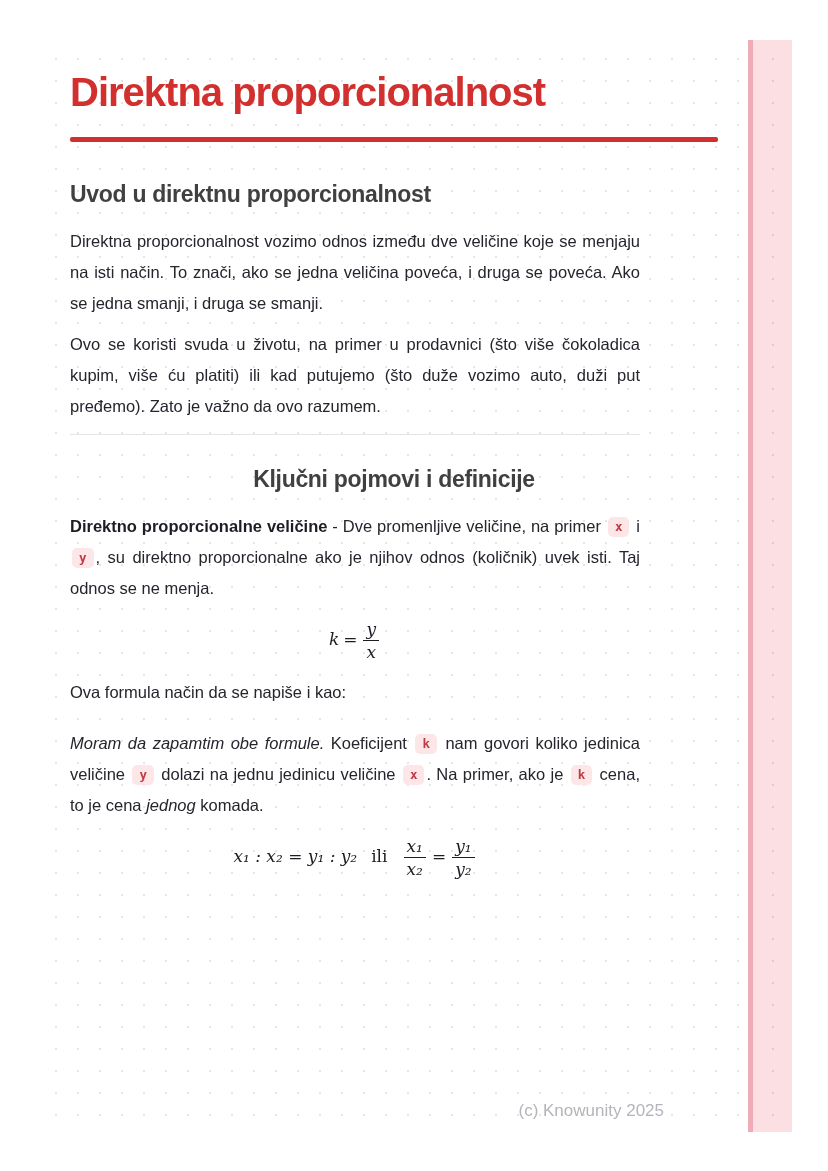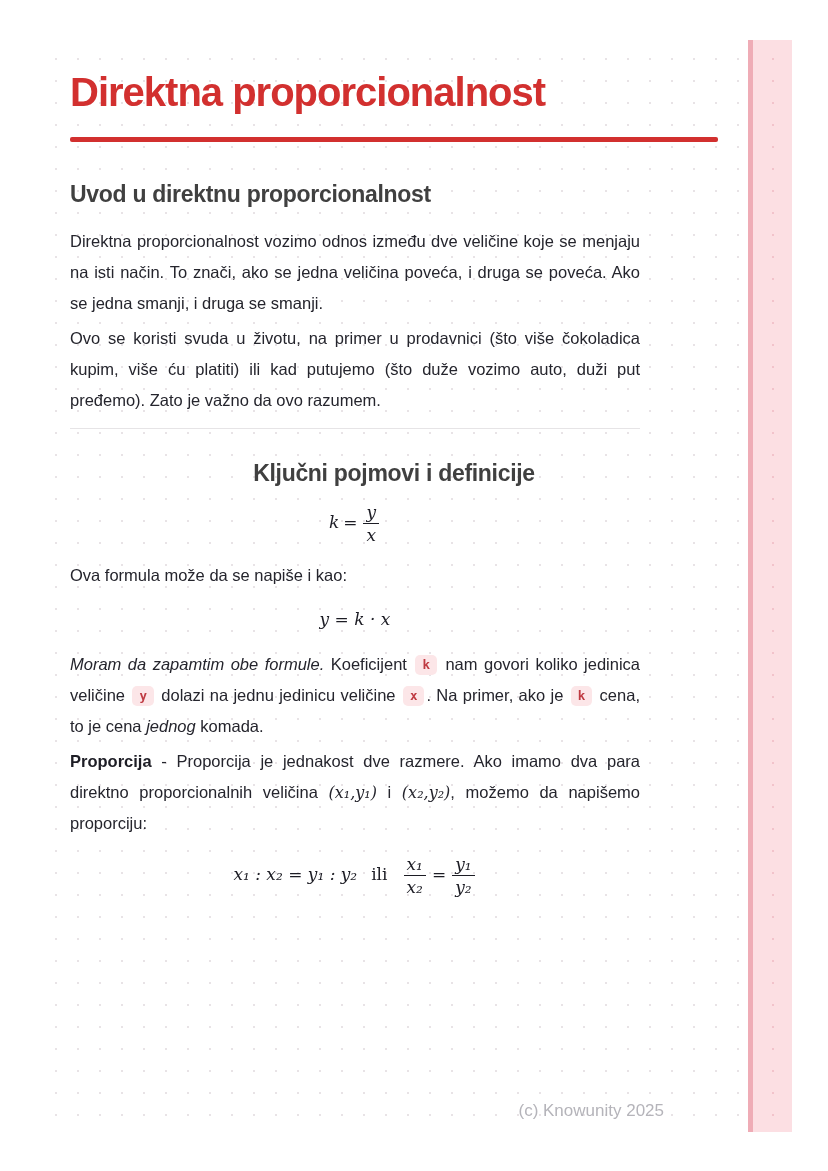--- a/index.html
+++ b/index.html
@@ -43,21 +43,21 @@
     color:#404040;
   }
   h2.section.second{margin-top:30px;text-align:center;}
   p.body{
     width:570px;margin:14px 0 0 0;
     font-size:16.5px;line-height:31px;
     color:#25252d;
     text-align:justify;
   }
   p.body.first{margin-top:18px;}
-  p.body.tight{margin-top:4px;}
+  p.body.tight{margin-top:10px;}
   p.body b{color:#1d1d25;}
   .divider{
     width:570px;margin:12px 0 0 0;
     border:none;border-top:1px solid #e6e4e6;height:0;
   }
   .badge{
     display:inline-block;
     font-family:"DejaVu Sans Mono", monospace;
     font-weight:bold;font-style:normal;
     font-size:12.5px;line-height:1;
@@ -101,35 +101,32 @@
     <div class="rule"></div>
 
     <h2 class="section">Uvod u direktnu proporcionalnost</h2>
     <p class="body first">Direktna proporcionalnost vozimo odnos između dve veličine koje se menjaju na isti način. To znači, ako se jedna veličina poveća, i druga se poveća. Ako se jedna smanji, i druga se smanji.</p>
     <p class="body tight">Ovo se koristi svuda u životu, na primer u prodavnici (što više čokoladica kupim, više ću platiti) ili kad putujemo (što duže vozimo auto, duži put pređemo). Zato je važno da ovo razumem.</p>
 
     <hr class="divider">
 
     <h2 class="section second">Ključni pojmovi i definicije</h2>
 
+    <p class="body first"><b>Direktno proporcionalne veličine</b><span> - Dve promenljive veličine, na primer </span><span class="badge">x</span><span> i </span><span class="badge">y</span><span>, su direktno proporcionalne ako je njihov odnos (količnik) uvek isti. Taj odnos se ne menja.</span></p>
 
 
     <div class="formula">
       <span class="mi">k</span><span class="mo">=</span><span class="frac"><span class="num mi">y</span><span class="den mi">x</span></span>
     </div>
 
-    <p class="body">Ova formula može da se napiše i kao:</p>
+    <p class="body">Ova formula način da se napiše i kao:</p>
 
-    <div class="formula f2">
-      <span class="mi">y = k · x</span>
-    </div>
 
     <p class="body" style="margin-top:20px"><i>Moram da zapamtim obe formule.</i><span> Koeficijent </span><span class="badge">k</span><span> nam govori koliko jedinica veličine </span><span class="badge">y</span><span> dolazi na jednu jedinicu veličine </span><span class="badge">x</span><span>. Na primer, ako je </span><span class="badge">k</span><span> cena, to je cena </span><i>jednog</i><span> komada.</span></p>
 
-    <p class="body tight"><b>Proporcija</b><span> - Proporcija je jednakost dve razmere. Ako imamo dva para direktno proporcionalnih veličina </span><span class="imath">(x₁,y₁)</span><span> i </span><span class="imath">(x₂,y₂)</span><span>, možemo da napišemo proporciju:</span></p>
 
     <div class="formula f3">
       <span class="mi">x₁ : x₂ = y₁ : y₂</span><span class="mtext">ili</span><span class="frac"><span class="num mi">x₁</span><span class="den mi">x₂</span></span><span class="mo">=</span><span class="frac"><span class="num mi">y₁</span><span class="den mi">y₂</span></span>
     </div>
   </div>
 
   <div class="watermark">(c) Knowunity 2025</div>
 </div>
 
 </body></html>

